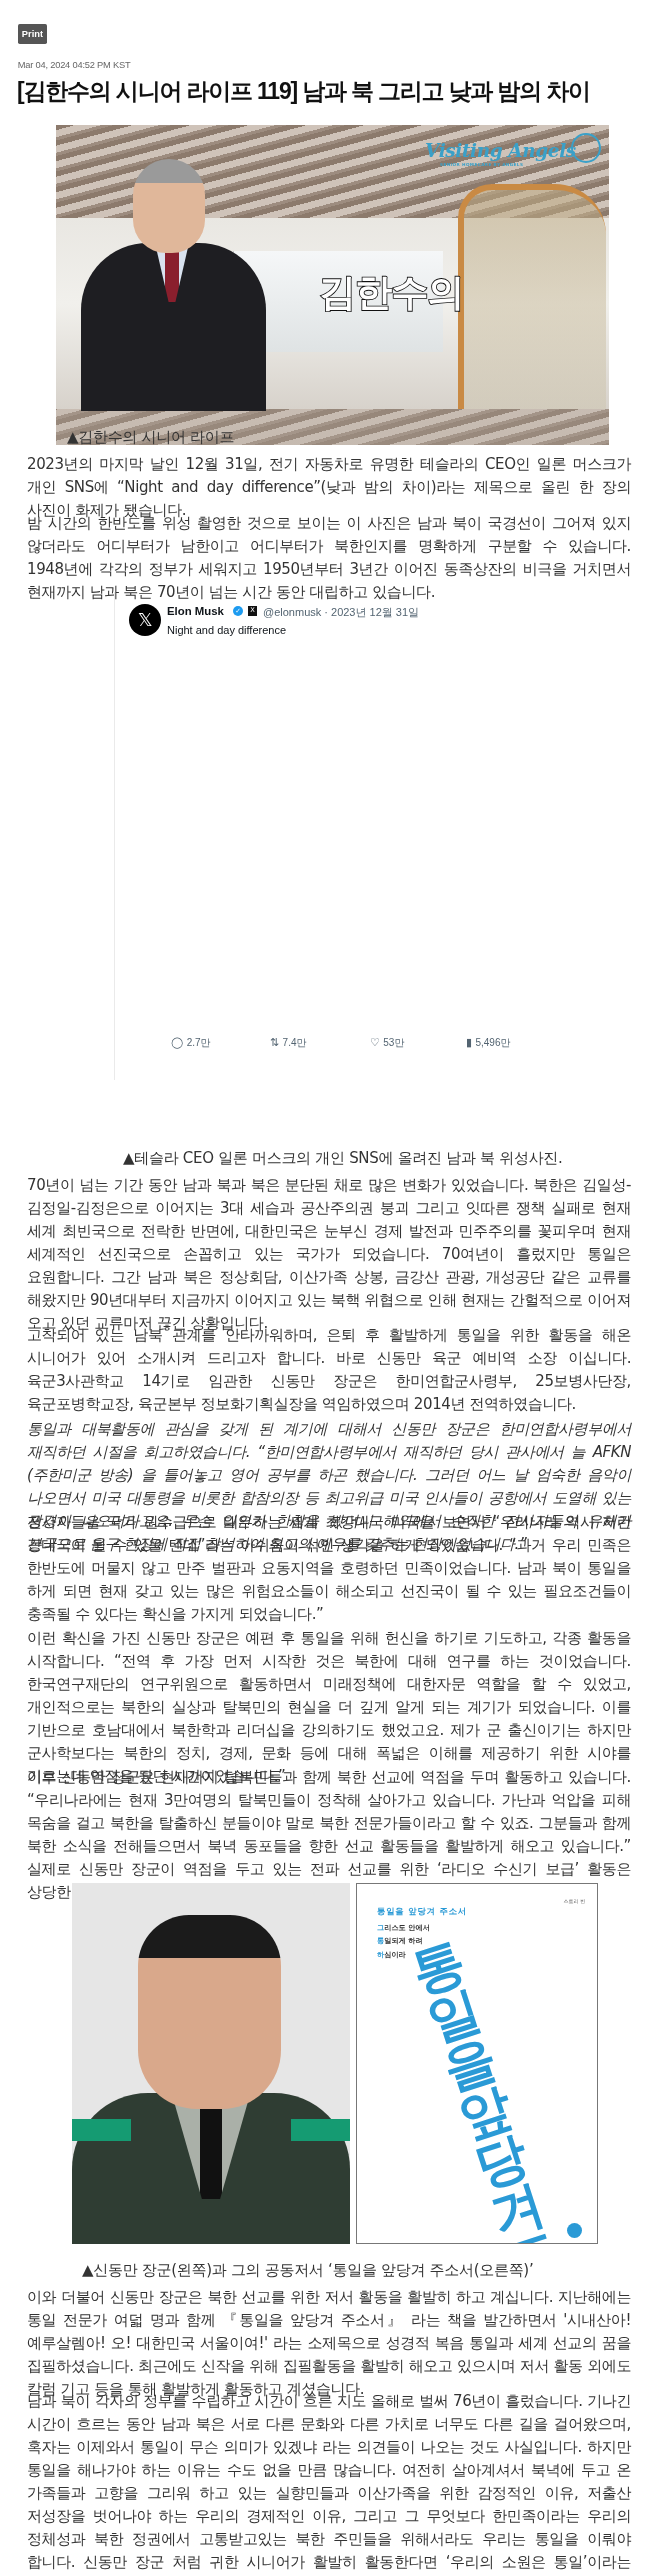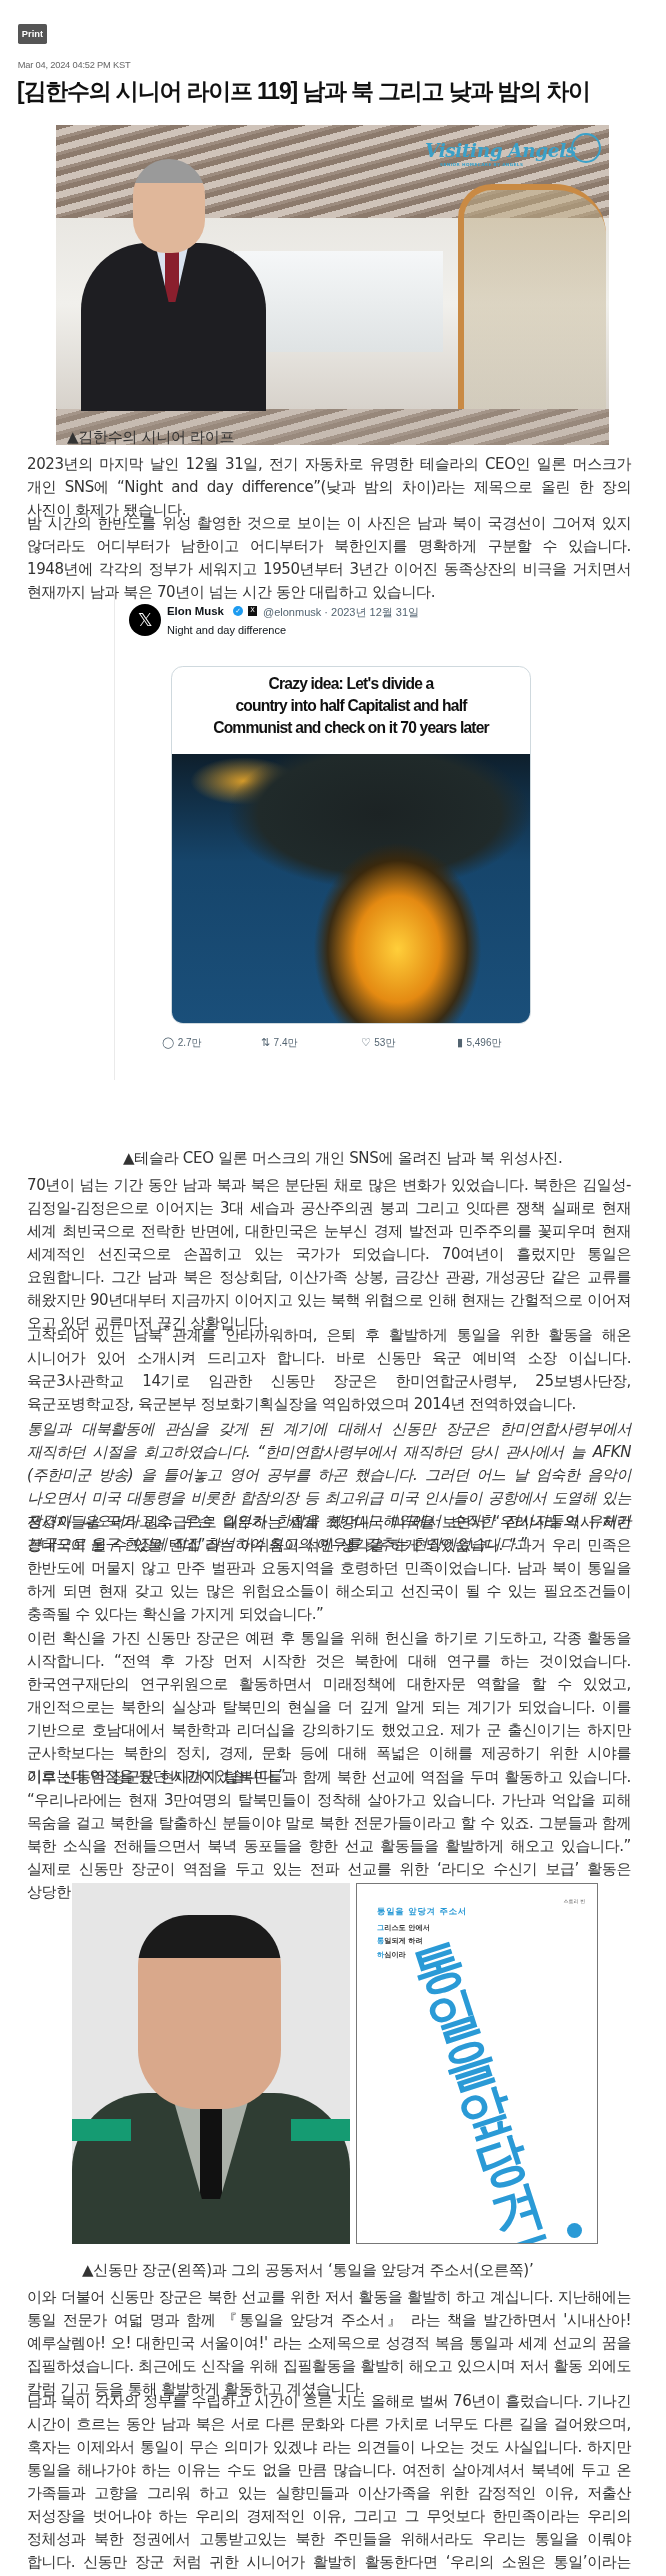--- a/index.html
+++ b/index.html
@@ -41,21 +41,21 @@
   .tw-handle { position: absolute; left: 148px; top: 12.6px; font-family: "Liberation Sans", sans-serif; font-size: 11px; color: #536471; }
   .tw-text { position: absolute; left: 52px; top: 32px; font-family: "Liberation Sans", sans-serif; font-size: 11px; color: #0f1419; }
   .tw-media { position: absolute; left: 56px; top: 74px; width: 360px; height: 358px; border: 0.8px solid #cfd9de; border-radius: 11.8px; overflow: hidden; background: #fff; }
   .tw-meme { position: absolute; left: 0; top: 0; width: 100%; height: 87px; padding-top: 5.9px; text-align: center; font-family: "Liberation Sans", sans-serif; font-weight: bold; font-size: 15.6px; line-height: 22px; color: #111; letter-spacing: -0.8px; white-space: nowrap; }
   .tw-photo { position: absolute; left: 0; top: 87px; width: 100%; height: 271px;
     background:
       radial-gradient(ellipse 93px 118px at 63% 72%, #ffcf3a 0%, #e48a12 45%, rgba(60,40,10,.9) 75%, rgba(0,0,0,0) 90%),
       radial-gradient(ellipse 202px 101px at 58% 22%, #1c2324 0%, #202a2a 60%, rgba(0,0,0,0) 75%),
       radial-gradient(ellipse 76px 34px at 20% 10%, #d49a2a 0%, rgba(0,0,0,0) 70%),
       linear-gradient(180deg, #0e1f2c 0%, #16456b 40%, #1a4f7a 100%); }
-  .tw-actions { position: absolute; left: 47px; top: 444px; width: 360px; height: 17px; font-family: "Liberation Sans", sans-serif; font-size: 10px; color: #536471; }
+  .tw-actions { position: absolute; left: 56px; top: 444px; width: 360px; height: 17px; font-family: "Liberation Sans", sans-serif; font-size: 10px; color: #536471; }
   .tw-act { position: absolute; top: 0; white-space: nowrap; }
   .tw-act .ic { font-size: 11px; margin-right: 3.4px; }
 
   
   .photo-general { position: absolute; left: 72px; top: 1883px; width: 278px; height: 361px; background: #e6e6e6; overflow: hidden; }
   .pg-head { position: absolute; left: 66px; top: 32px; width: 143px; height: 194px; border-radius: 51px 51px 59px 59px; background: linear-gradient(180deg,#1b1b1b 0 22%, #d9a88b 22% 100%); }
   .pg-body { position: absolute; left: 0; top: 210px; width: 278px; height: 152px; background: #2f3d33; border-radius: 76px 76px 0 0; }
   .pg-collar { position: absolute; left: 101px; top: 215px; width: 76px; height: 101px; background: linear-gradient(90deg,#aab0a8 0 35%, #111 35% 65%, #aab0a8 65%); clip-path: polygon(0 0,100% 0,62% 100%,38% 100%); }
   .pg-epl { position: absolute; top: 236px; width: 59px; height: 22px; background: #159b72; }
   .book { position: absolute; left: 356px; top: 1883px; width: 242px; height: 361px; border: 0.8px solid #777; background: #fff; overflow: hidden; }
@@ -78,41 +78,34 @@
   <div class="window"></div>
   <div class="glassroom"></div>
   <div class="person">
     <div class="suit"></div>
     <div class="shirt"></div>
     <div class="head"></div>
   </div>
   <div class="logo">Visiting Angels</div>
   <div class="logo-sub">SENIOR HOMECARE BY ANGELS</div>
   <div class="logo-mark"></div>
+  <div class="kname">김한수의</div>
 </div>
 <div class="caption" style="left:67px; top:428px;">▲김한수의 시니어 라이프</div>
 
 <p class="para" style="top:453px;">2023년의 마지막 날인 12월 31일, 전기 자동차로 유명한 테슬라의 CEO인 일론 머스크가 개인 SNS에 “Night and day difference”(낮과 밤의 차이)라는 제목으로 올린 한 장의 사진이 화제가 됐습니다.</p>
 <p class="para" style="top:512px;">밤 시간의 한반도를 위성 촬영한 것으로 보이는 이 사진은 남과 북이 국경선이 그어져 있지 않더라도 어디부터가 남한이고 어디부터가 북한인지를 명확하게 구분할 수 있습니다. 1948년에 각각의 정부가 세워지고 1950년부터 3년간 이어진 동족상잔의 비극을 거치면서 현재까지 남과 북은 70년이 넘는 시간 동안 대립하고 있습니다.</p>
 
 <div class="tweet">
   <div class="tw-avatar">𝕏</div>
   <div class="tw-name">Elon Musk</div>
   <div class="tw-verified">✓</div>
   <div class="tw-xbadge">X</div>
   <div class="tw-handle">@elonmusk · 2023년 12월 31일</div>
   <div class="tw-text">Night and day difference</div>
-  <div class="tw-media">
-    <div class="tw-meme">
-      <div>Crazy idea:  Let's divide a</div>
-      <div>country into half Capitalist and half</div>
-      <div>Communist and check on it 70 years later</div>
-    </div>
-    <div class="tw-photo"></div>
-  </div>
   <div class="tw-actions">
     <span class="tw-act" style="left:0;"><span class="ic">◯</span><span>2.7만</span></span>
     <span class="tw-act" style="left:99px;"><span class="ic">⇅</span><span>7.4만</span></span>
     <span class="tw-act" style="left:199px;"><span class="ic">♡</span><span>53만</span></span>
     <span class="tw-act" style="left:295px;"><span class="ic">▮</span><span>5,496만</span></span>
   </div>
 </div>
 <div class="caption" style="left:123px; top:1149px;">▲테슬라 CEO 일론 머스크의 개인 SNS에 올려진 남과 북 위성사진.</div>
 
 <p class="para" style="top:1174px;">70년이 넘는 기간 동안 남과 북과 북은 분단된 채로 많은 변화가 있었습니다. 북한은 김일성-김정일-김정은으로 이어지는 3대 세습과 공산주의권 붕괴 그리고 잇따른 쟁책 실패로 현재 세계 최빈국으로 전락한 반면에, 대한민국은 눈부신 경제 발전과 민주주의를 꽃피우며 현재 세계적인 선진국으로 손꼽히고 있는 국가가 되었습니다. 70여년이 흘렀지만 통일은 요원합니다. 그간 남과 북은 정상회담, 이산가족 상봉, 금강산 관광, 개성공단 같은 교류를 해왔지만 90년대부터 지금까지 이어지고 있는 북핵 위협으로 인해 현재는 간헐적으로 이어져 오고 있던 교류마저 끊긴 상황입니다.</p>

